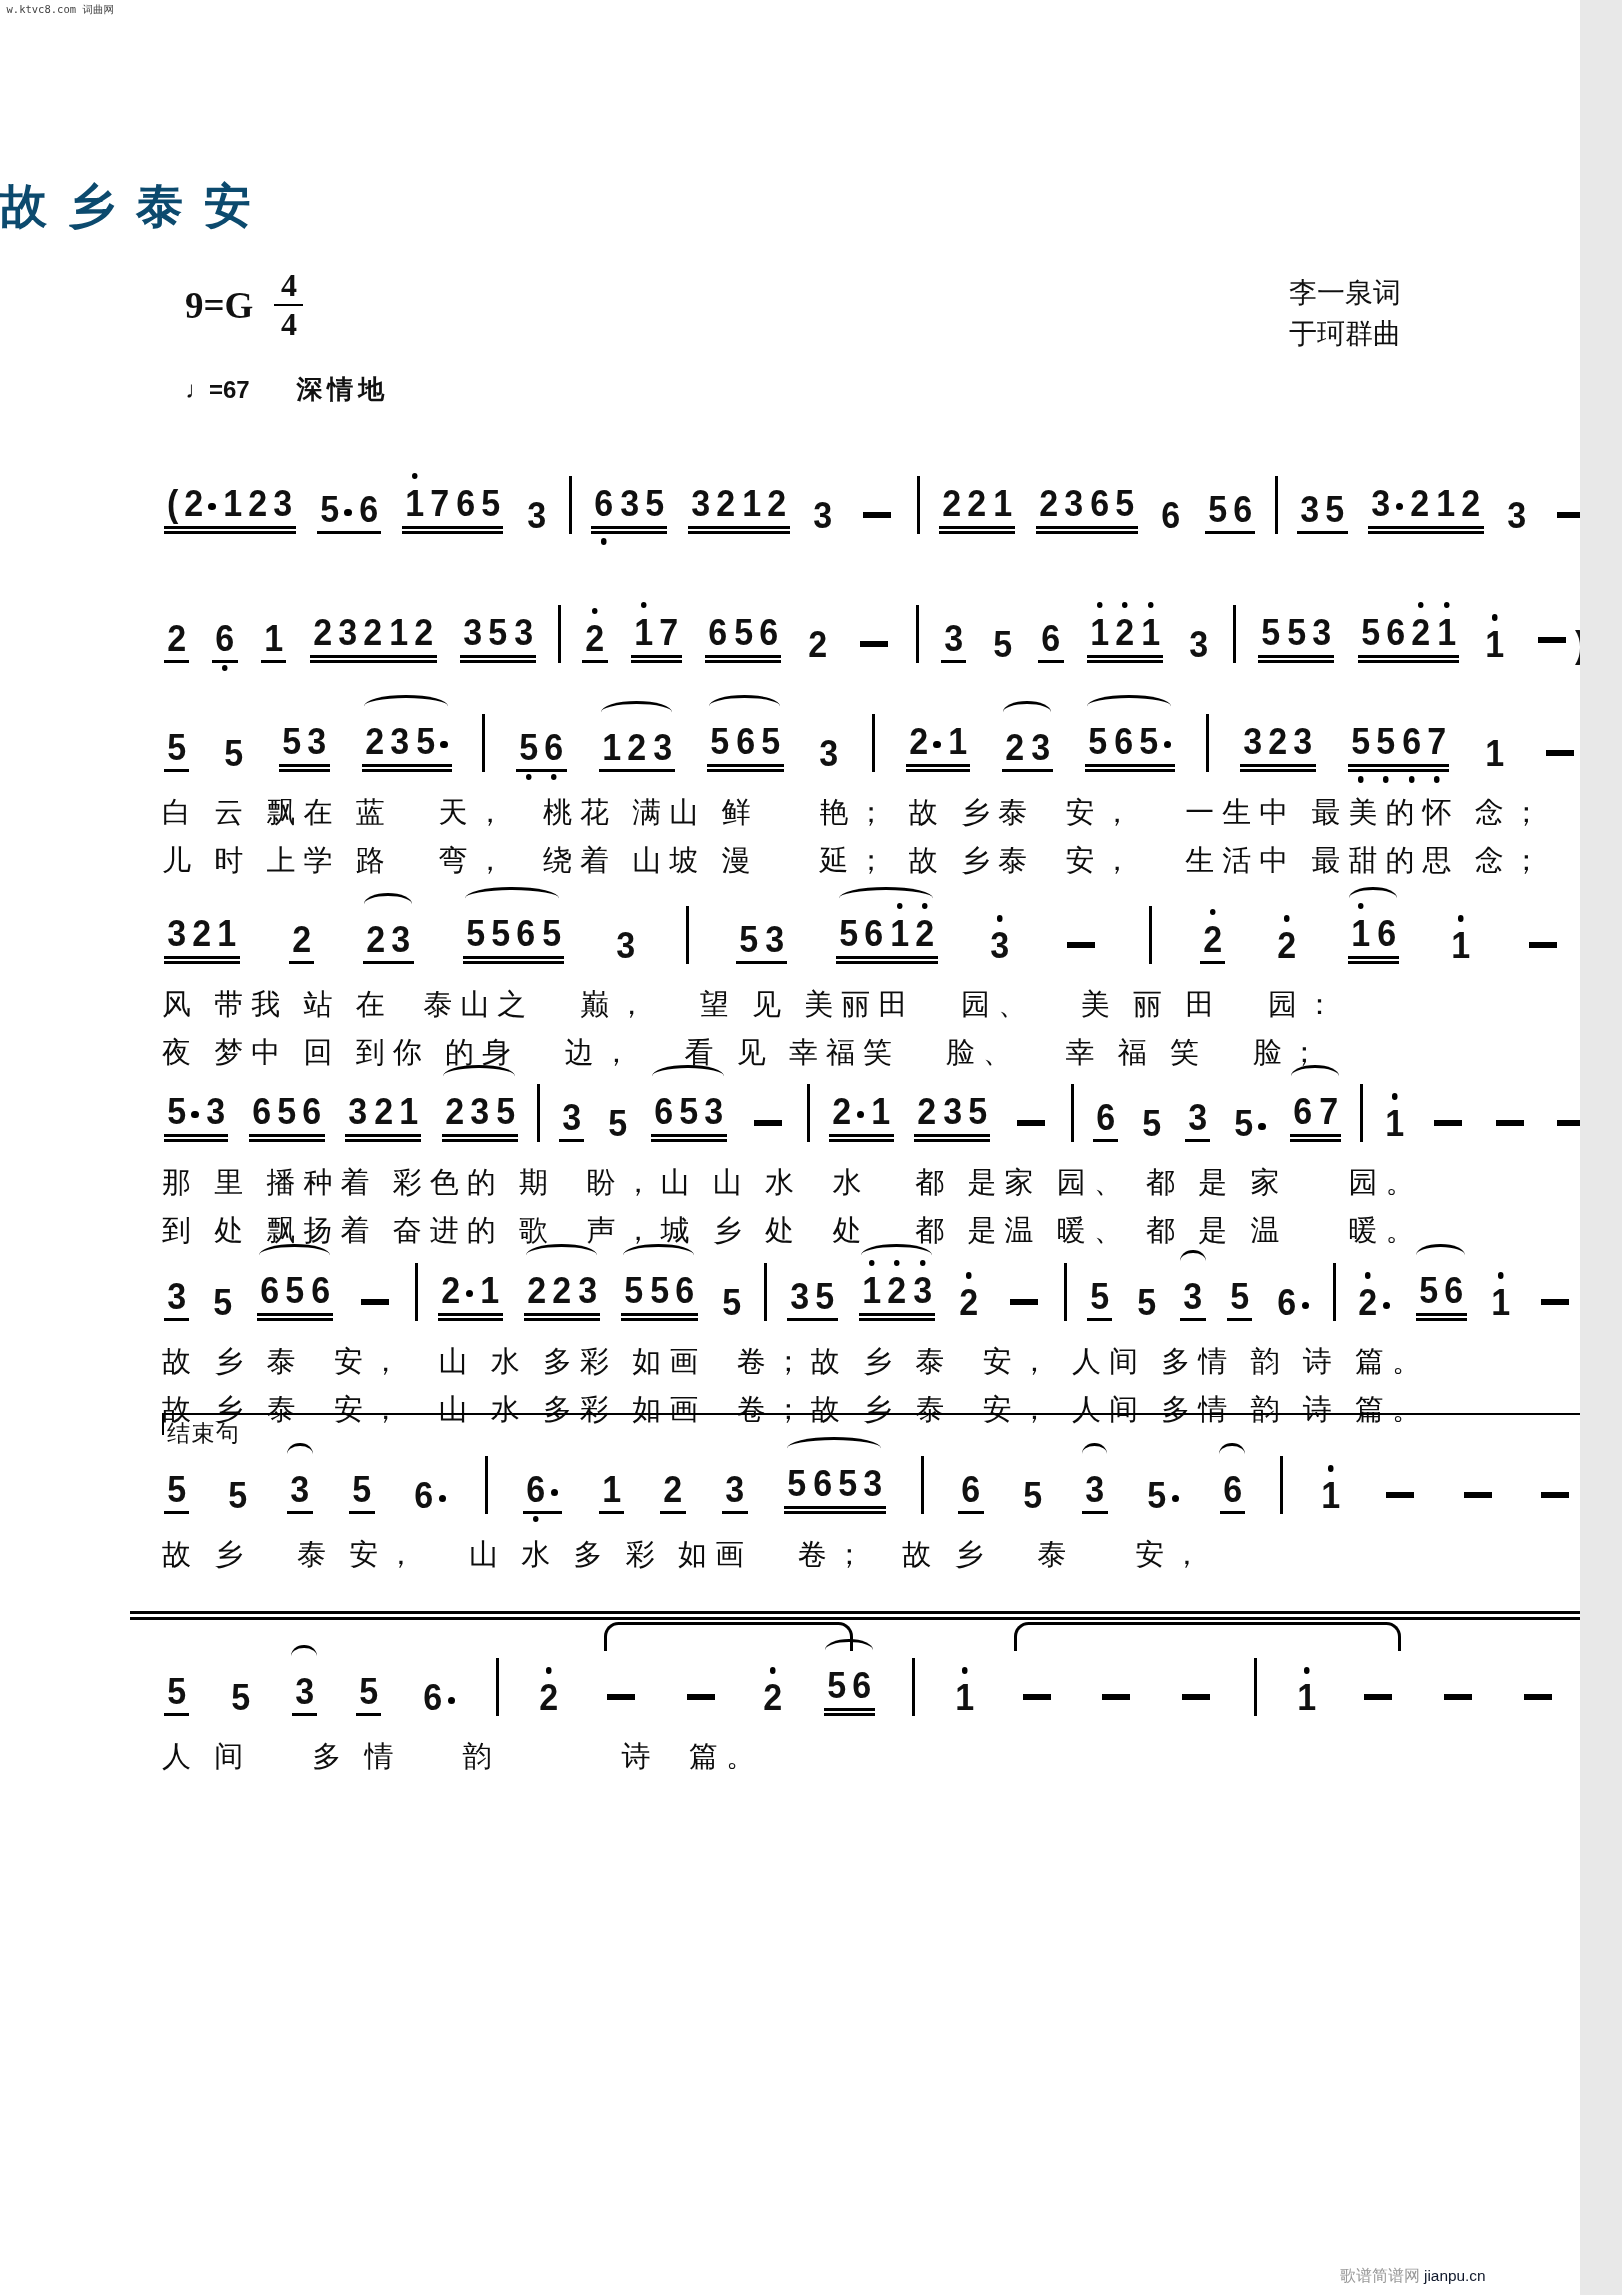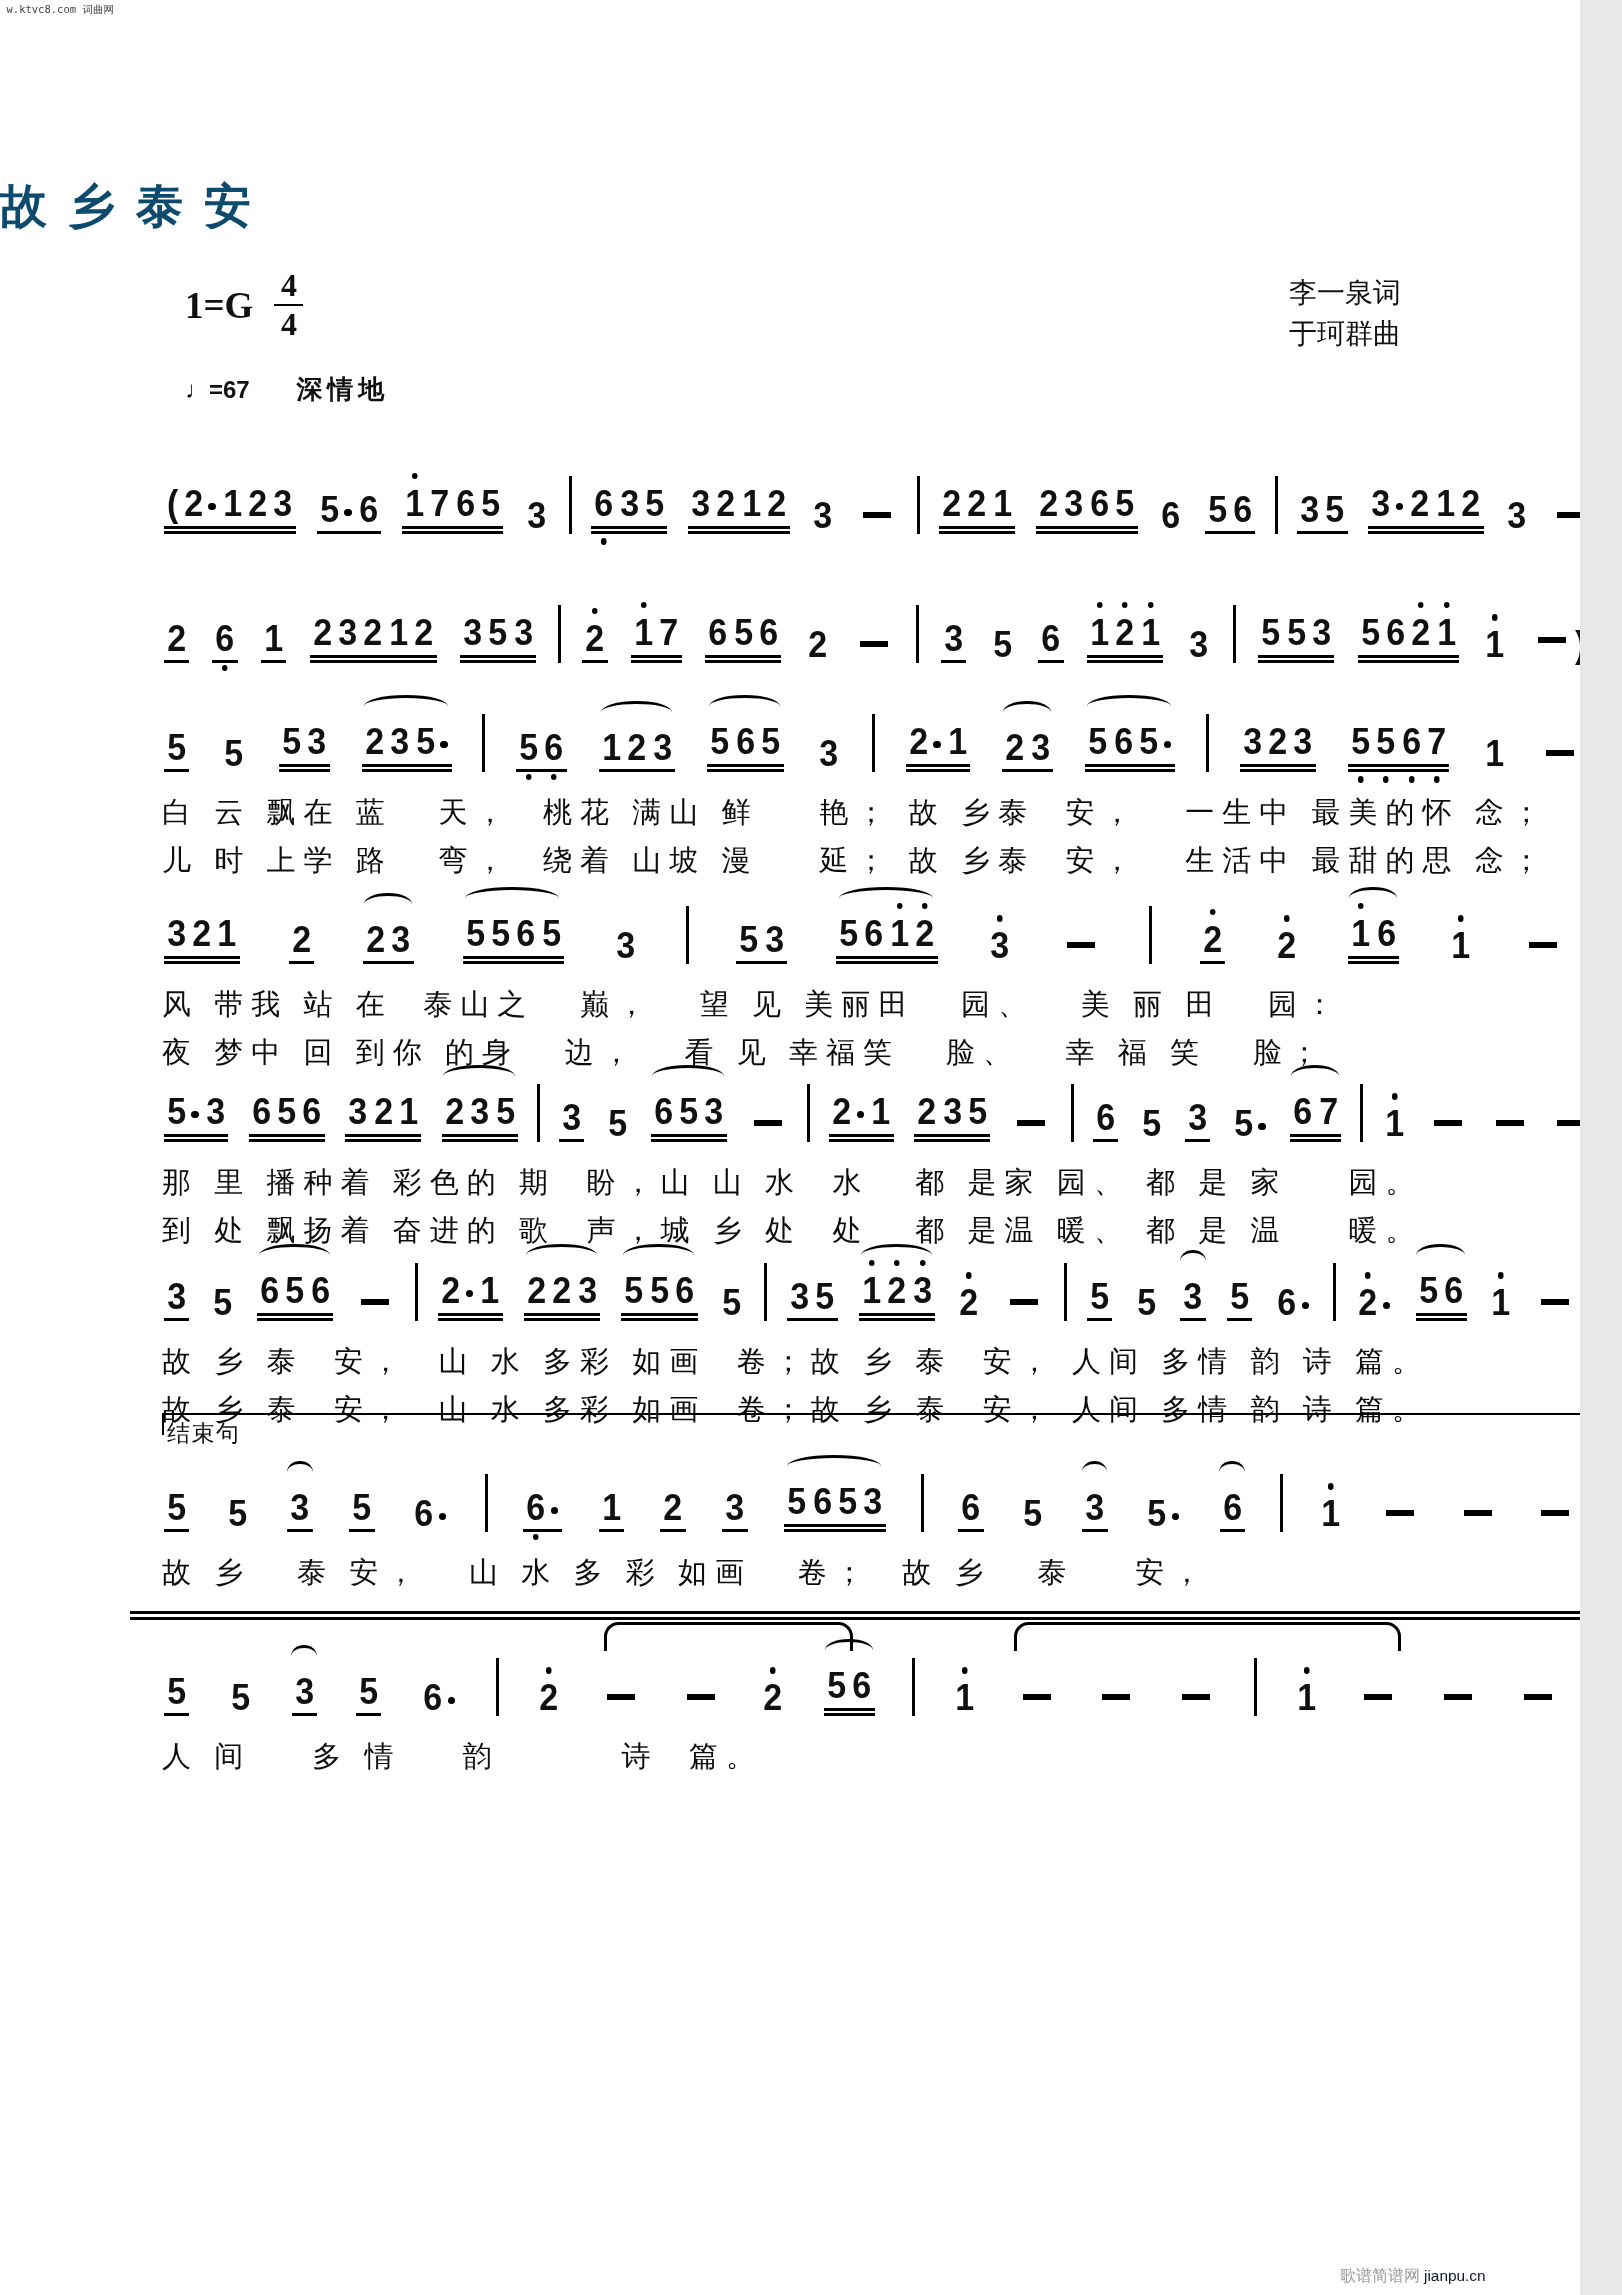--- a/index.html
+++ b/index.html
@@ -71,21 +71,21 @@
 <div class="page">
 
   <div class="wm-tl">
     <span>w.ktvc8.com</span>
     <span>词曲网</span>
   </div>
 
   <h1 class="title">故乡泰安</h1>
 
   <div class="keyline">
-    <span>1=G</span>
+    <span>9=G</span>
     <span class="meter">
       <span class="num">4</span>
       <span class="den">4</span>
     </span>
   </div>
 
   <div class="credits">
     <div>李一泉词</div>
     <div>于珂群曲</div>
   </div>
@@ -461,21 +461,21 @@
             <span class="grp"><span class="d hi">1</span></span>
           </span>
           <span class="tok">
             <span class="grp"><span class="dsh"></span></span>
           </span>
           <span class="bar r"></span>
         </div>
         <div class="lyr">故 乡 泰  安，  山 水 多彩 如画  卷；故 乡 泰  安， 人间 多情 韵 诗 篇。</div>
         <div class="lyr">故 乡 泰  安，  山 水 多彩 如画  卷；故 乡 泰  安， 人间 多情 韵 诗 篇。</div>
       </div>
-      <div class="sys" style="top: 1413px; padding-top: 30px;">
+      <div class="sys" style="top: 1413px; padding-top: 12px;">
         <div class="endbracket"></div>
         <div class="endlabel">结束句</div>
         <div class="notes">
           <span class="tok u1">
             <span class="grp"><span class="d">5</span></span>
           </span>
           <span class="tok">
             <span class="grp"><span class="d">5</span></span>
           </span>
           <span class="tok u1 s">

